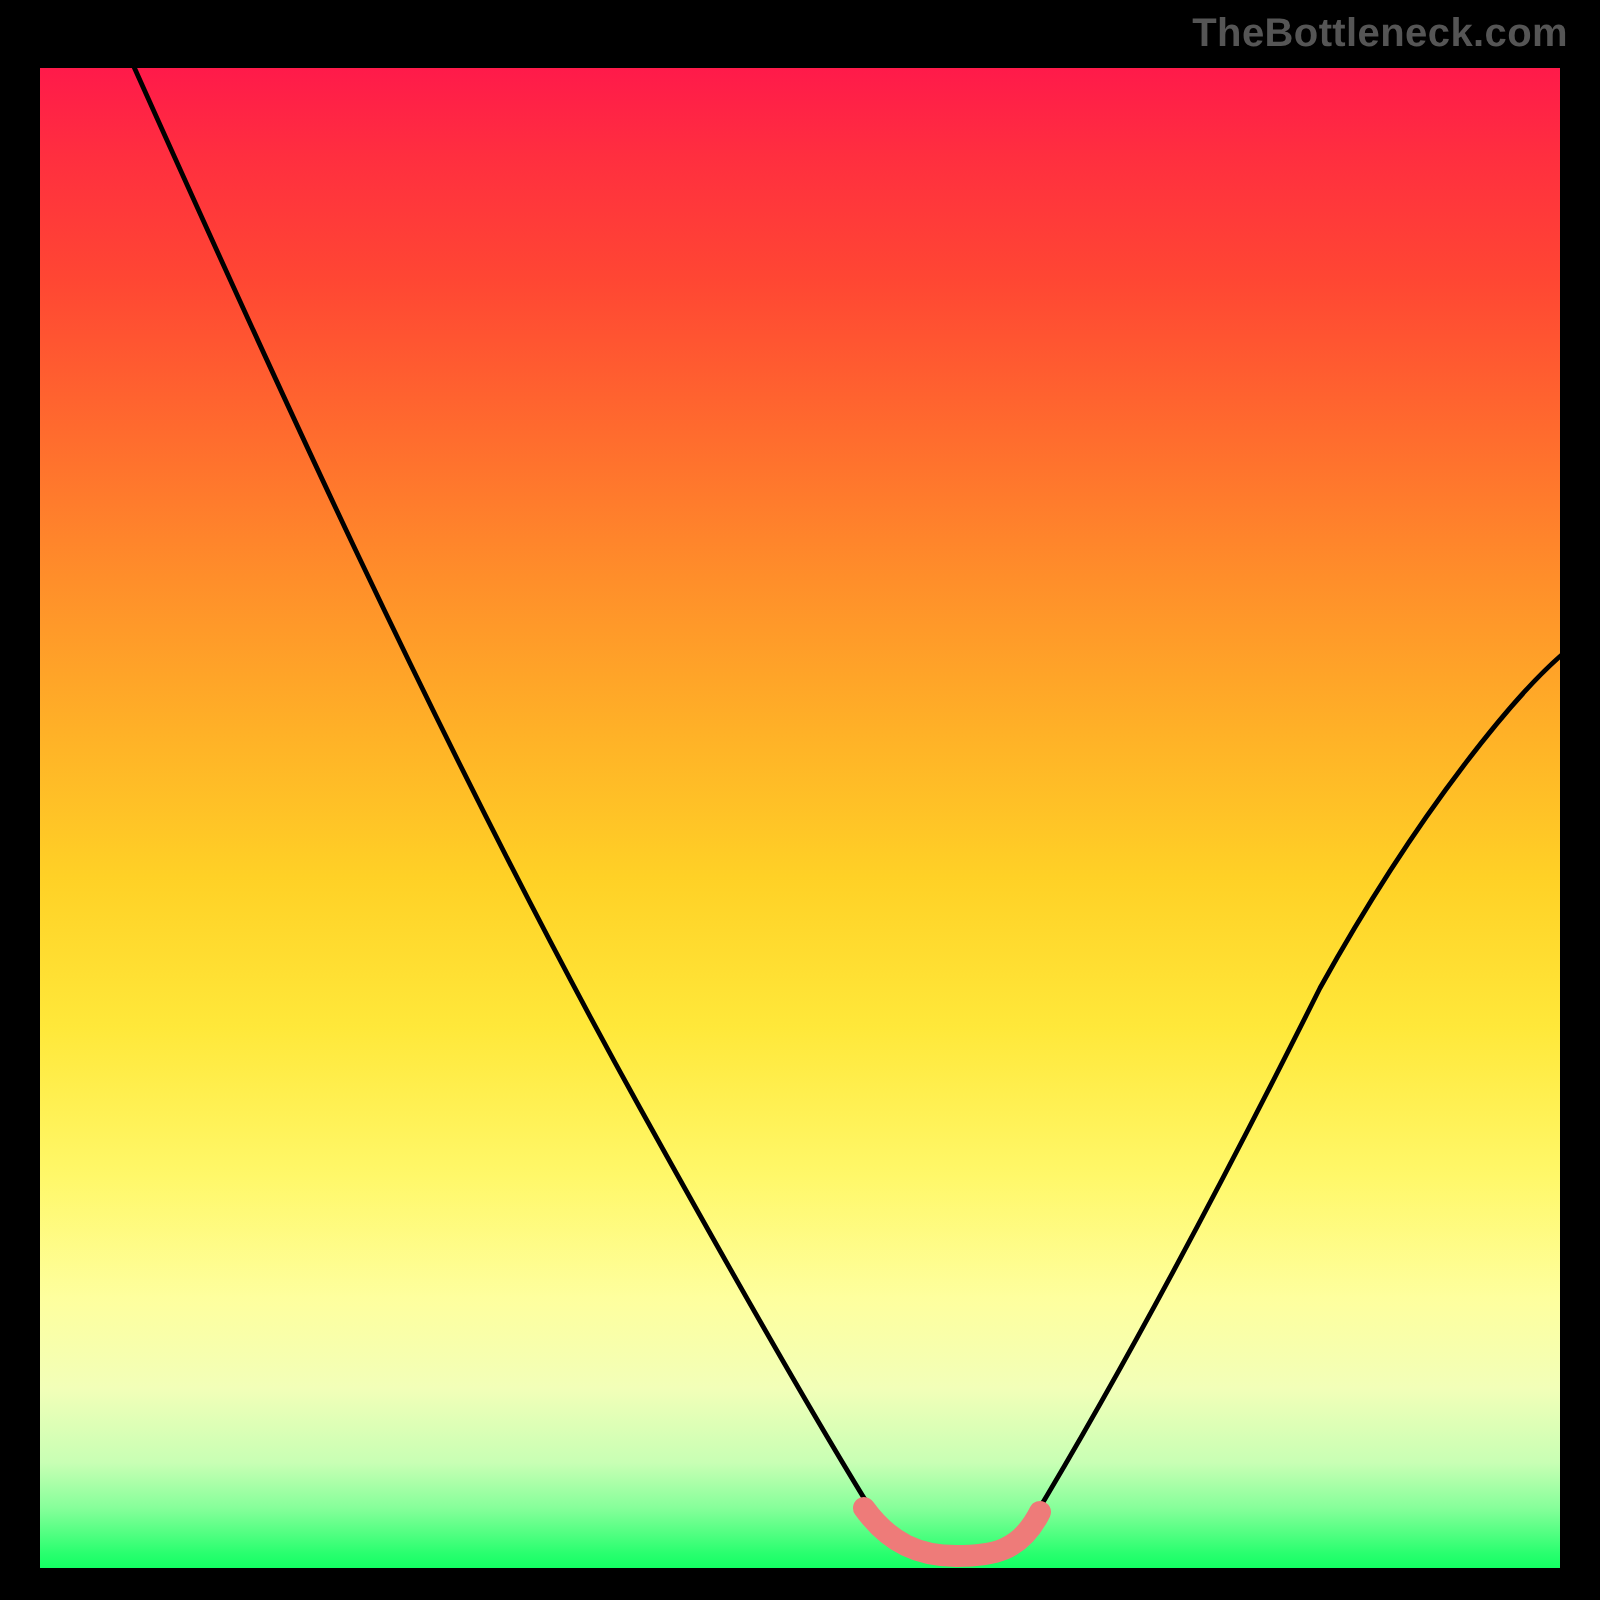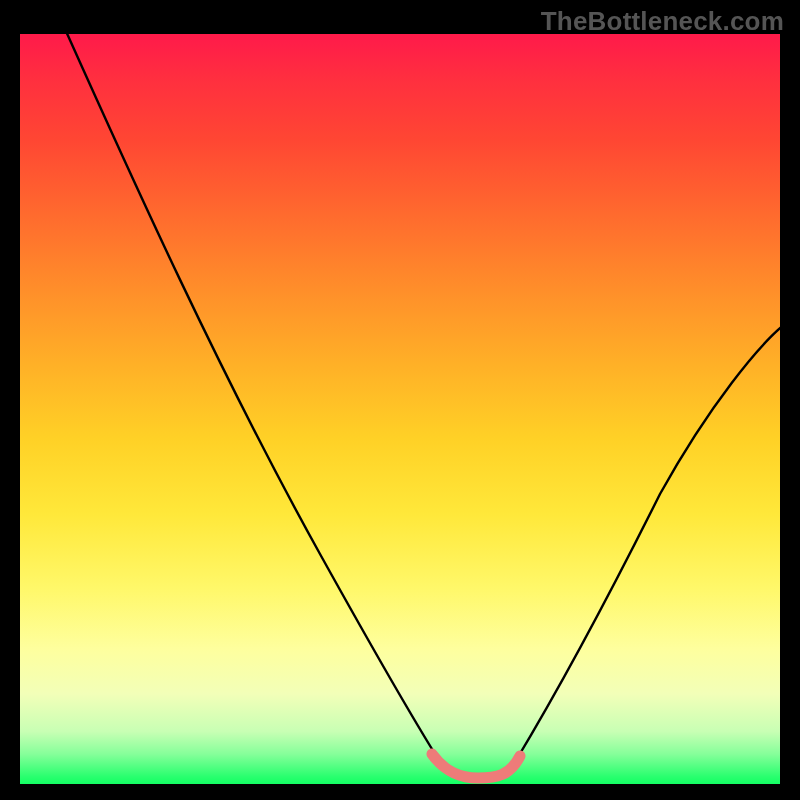--- a/index.html
+++ b/index.html
@@ -15,21 +15,21 @@
     position: relative;
     width: 800px;
     height: 800px;
     background: #000;
   }
   .watermark {
     position: absolute;
     top: 6px;
     right: 16px;
     color: #555;
-    font-size: 26px;
+    font-size: 20px;
     font-weight: 600;
     letter-spacing: 0.2px;
     z-index: 10;
   }
   .plot-area {
     position: absolute;
     left: 20px;
     top: 34px;
     width: 760px;
     height: 750px;

